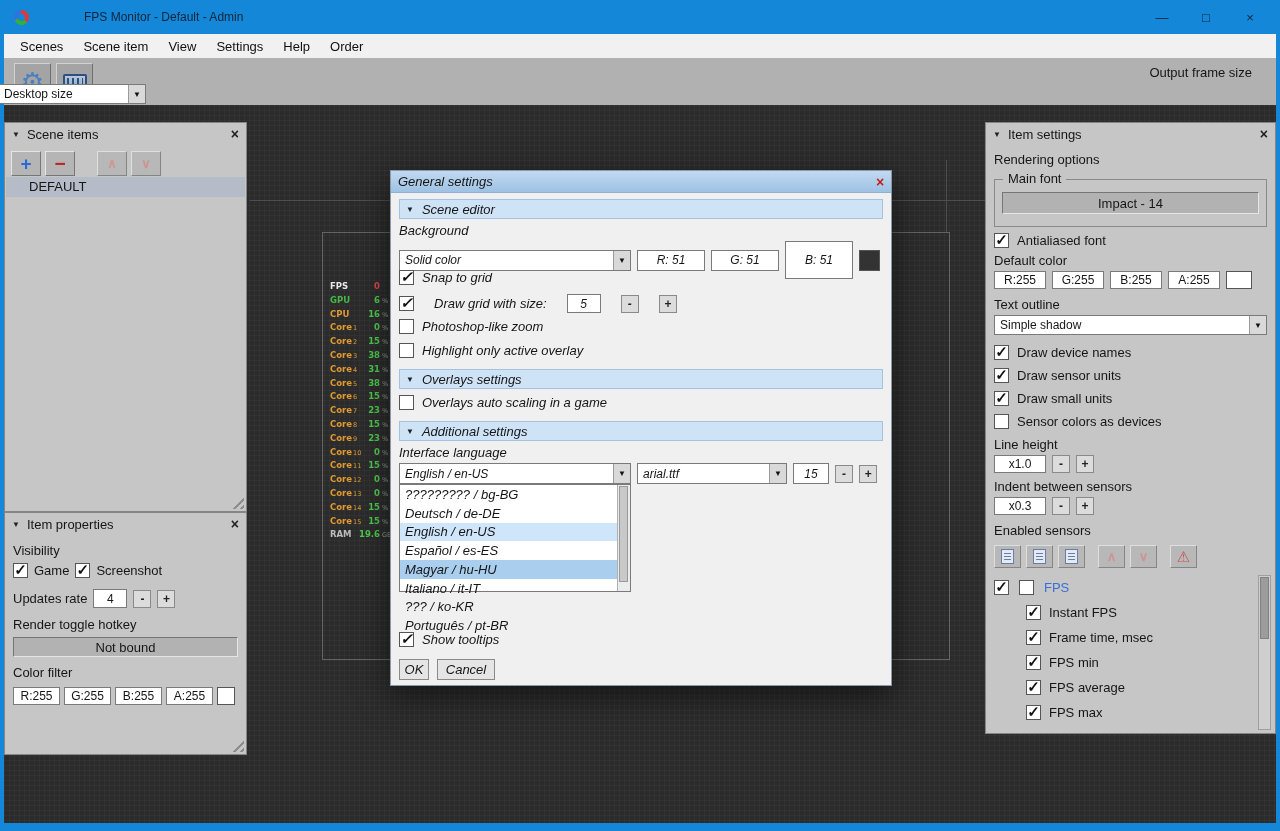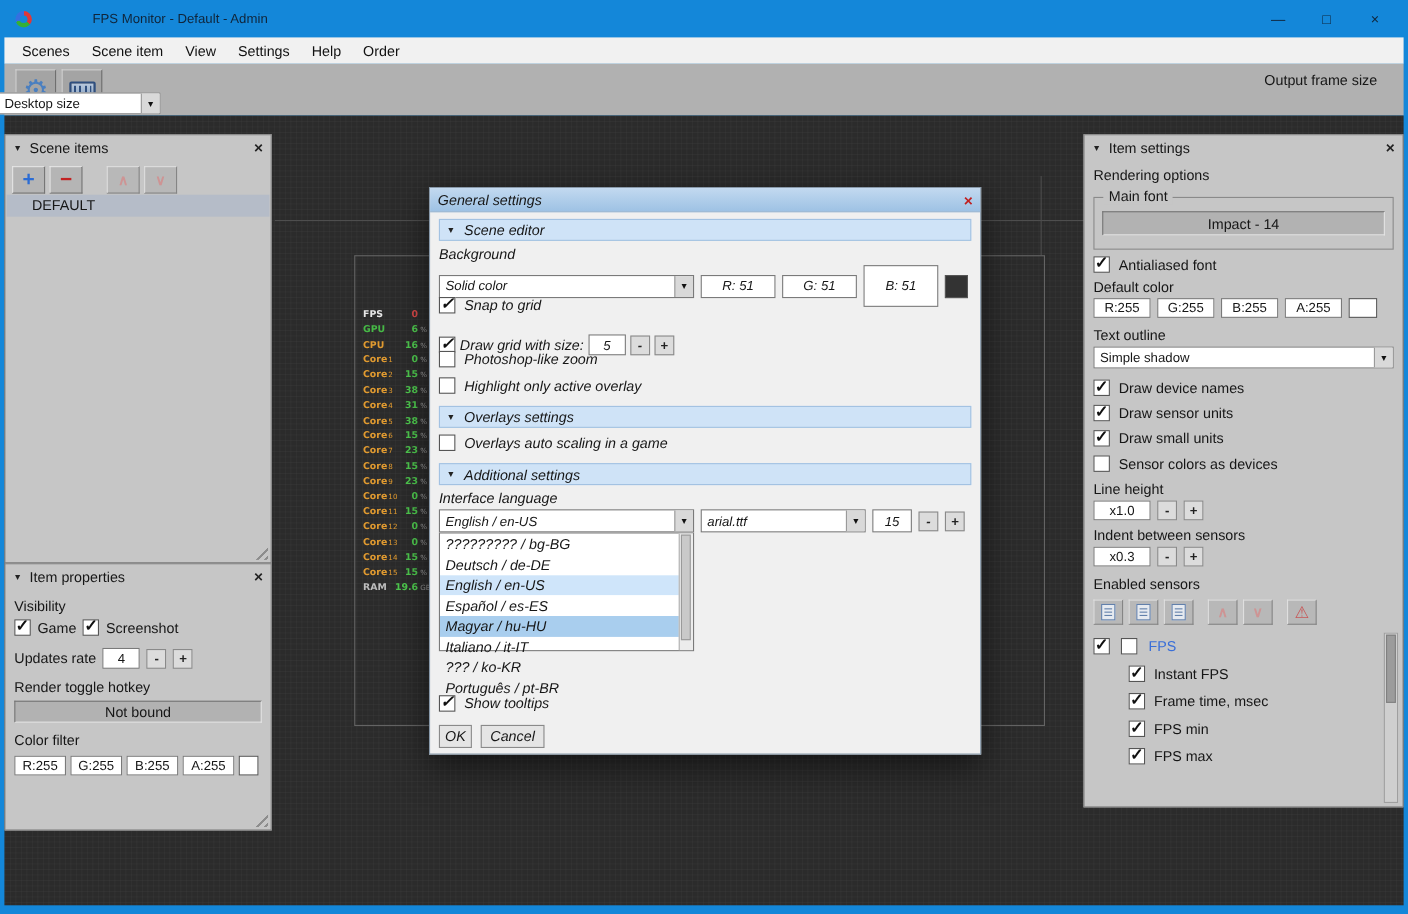--- a/index.html
+++ b/index.html
@@ -476,20 +476,24 @@
           <div class="srow">
             <span class="cb checked"></span>
             <span>Frame time, msec</span>
           </div>
 
           <div class="srow">
             <span class="cb checked"></span>
             <span>FPS min</span>
           </div>
 
+          <div class="srow">
+            <span class="cb checked"></span>
+            <span>FPS average</span>
+          </div>
 
           <div class="srow">
             <span class="cb checked"></span>
             <span>FPS max</span>
           </div>
         </div>
       <div class="sscroll">
         <div class="thumb" style="top:1px;height:62px"></div>
       </div>
     </div>
@@ -515,21 +519,21 @@
       </div>
       <div class="field" style="width:68px;height:21px">R: 51</div>
       <div class="field" style="width:68px;height:21px">G: 51</div>
       <div class="field" style="width:68px;height:38px">B: 51</div>
       <div class="swatch" style="width: 21px; height: 21px; background: rgb(51, 51, 51);"></div>
     </div>
     <div class="row" style="top:99px;gap:8px">
       <span class="cb checked"></span>
       <span>Snap to grid</span>
     </div>
-    <div class="row" style="top:133px;gap:4px">
+    <div class="row" style="top:123px;gap:20px">
       <span class="cb checked"></span>
       <span>Draw grid with size:</span>
       <div class="field" style="width:34px;height:19px">5</div>
       <div class="spin">-</div>
       <div class="spin">+</div>
     </div>
     <div class="row" style="top:148px;gap:8px">
       <span class="cb"></span>
       <span>Photoshop-like zoom</span>
     </div>

